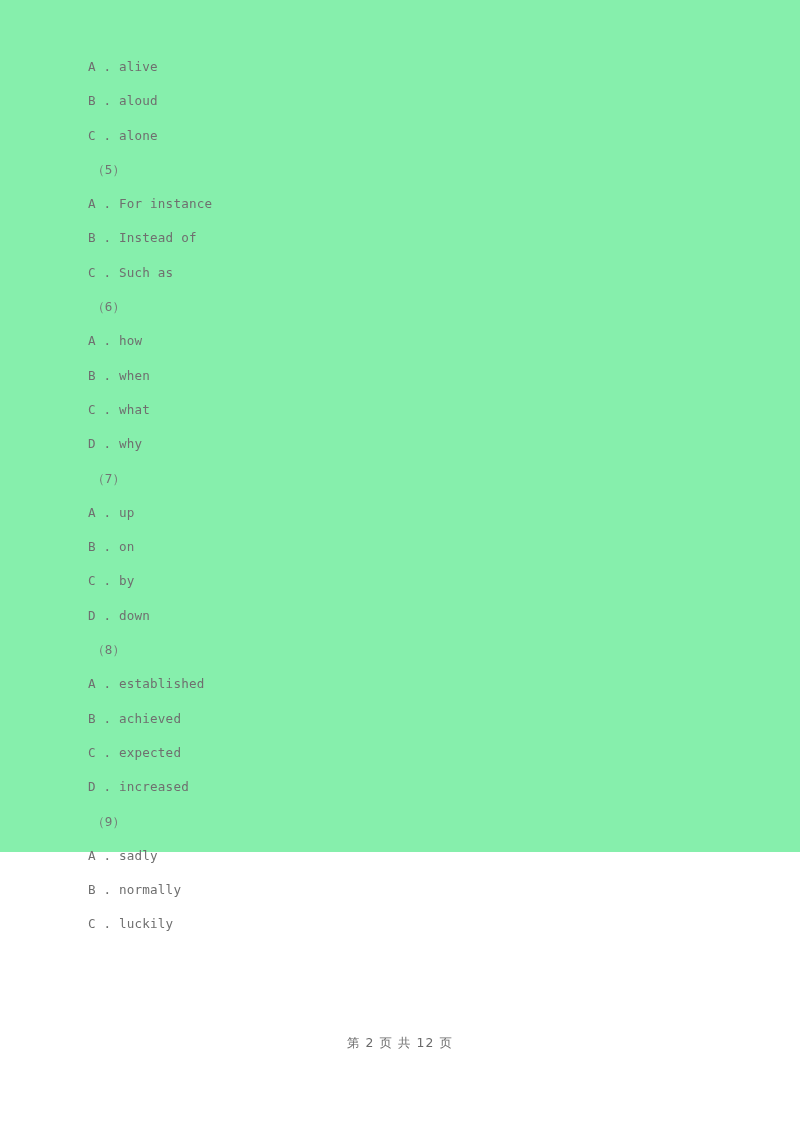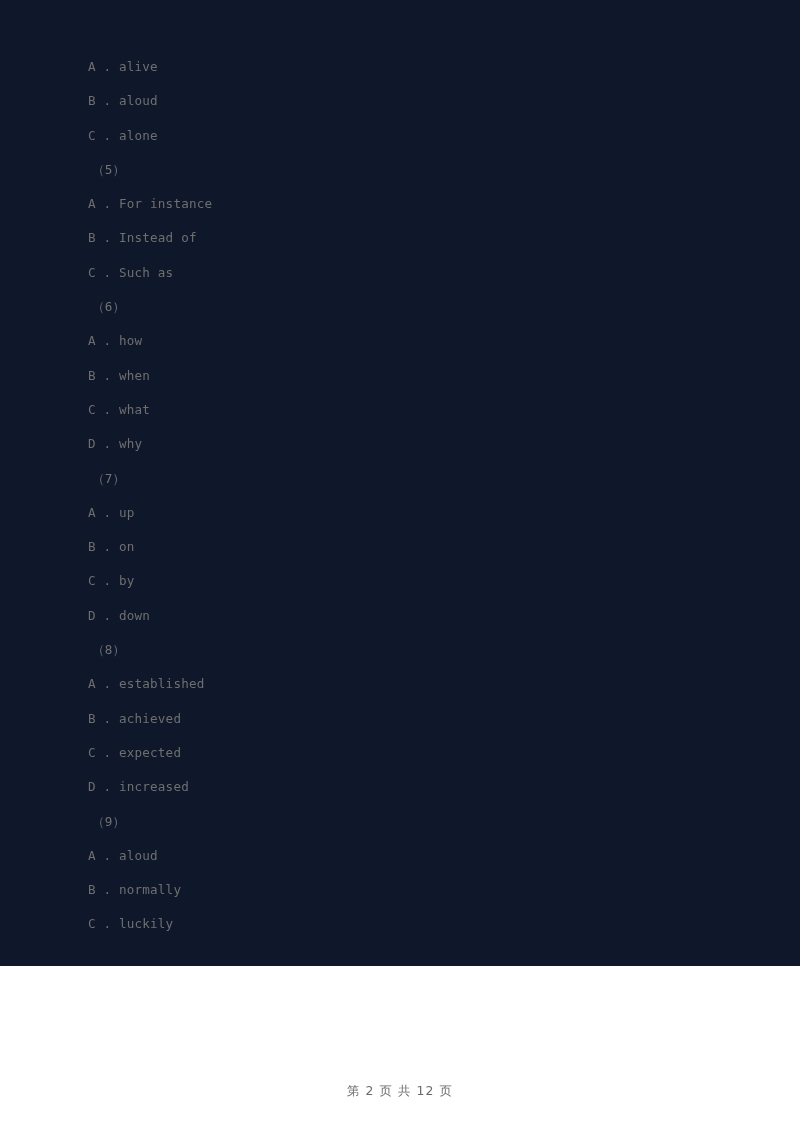--- a/index.html
+++ b/index.html
@@ -14,22 +14,22 @@
     overflow: hidden;
     font-family: "DejaVu Sans Mono", "Liberation Mono", monospace;
     -webkit-font-smoothing: antialiased;
   }
 
   #page {
     position: absolute;
     left: 0;
     top: 0;
     width: 800px;
-    height: 966px;
-    background: #0f172a;
+    height: 852px;
+    background: #86efac;
   }
 
   
   #content {
     position: absolute;
     left: 88px;
     top: 50px;
     width: 640px;
   }
 
@@ -59,21 +59,20 @@
     left: 0;
     top: 1031px;
     width: 800px;
     text-align: center;
     font-family: "DejaVu Sans", "Liberation Sans", sans-serif;
     font-size: 12.4px;
     line-height: 24px;
     letter-spacing: 1.1px;
     color: #6a6a6a;
     white-space: pre;
-    margin-top: 48px;
   }
 </style>
 </head>
 <body>
 
 <div id="page">
 
   <div id="content">
       <div class="line option">A . alive</div>
       <div class="line option">B . aloud</div>
@@ -91,20 +90,20 @@
       <div class="line option">A . up</div>
       <div class="line option">B . on</div>
       <div class="line option">C . by</div>
       <div class="line option">D . down</div>
       <div class="line qnum">（8）</div>
       <div class="line option">A . established</div>
       <div class="line option">B . achieved</div>
       <div class="line option">C . expected</div>
       <div class="line option">D . increased</div>
       <div class="line qnum">（9）</div>
-      <div class="line option">A . aloud</div>
+      <div class="line option">A . sadly</div>
       <div class="line option">B . normally</div>
       <div class="line option">C . luckily</div>
     </div>
 
   <div id="footer">第 2 页 共 12 页</div>
 
 </div>
 
 </body></html>

